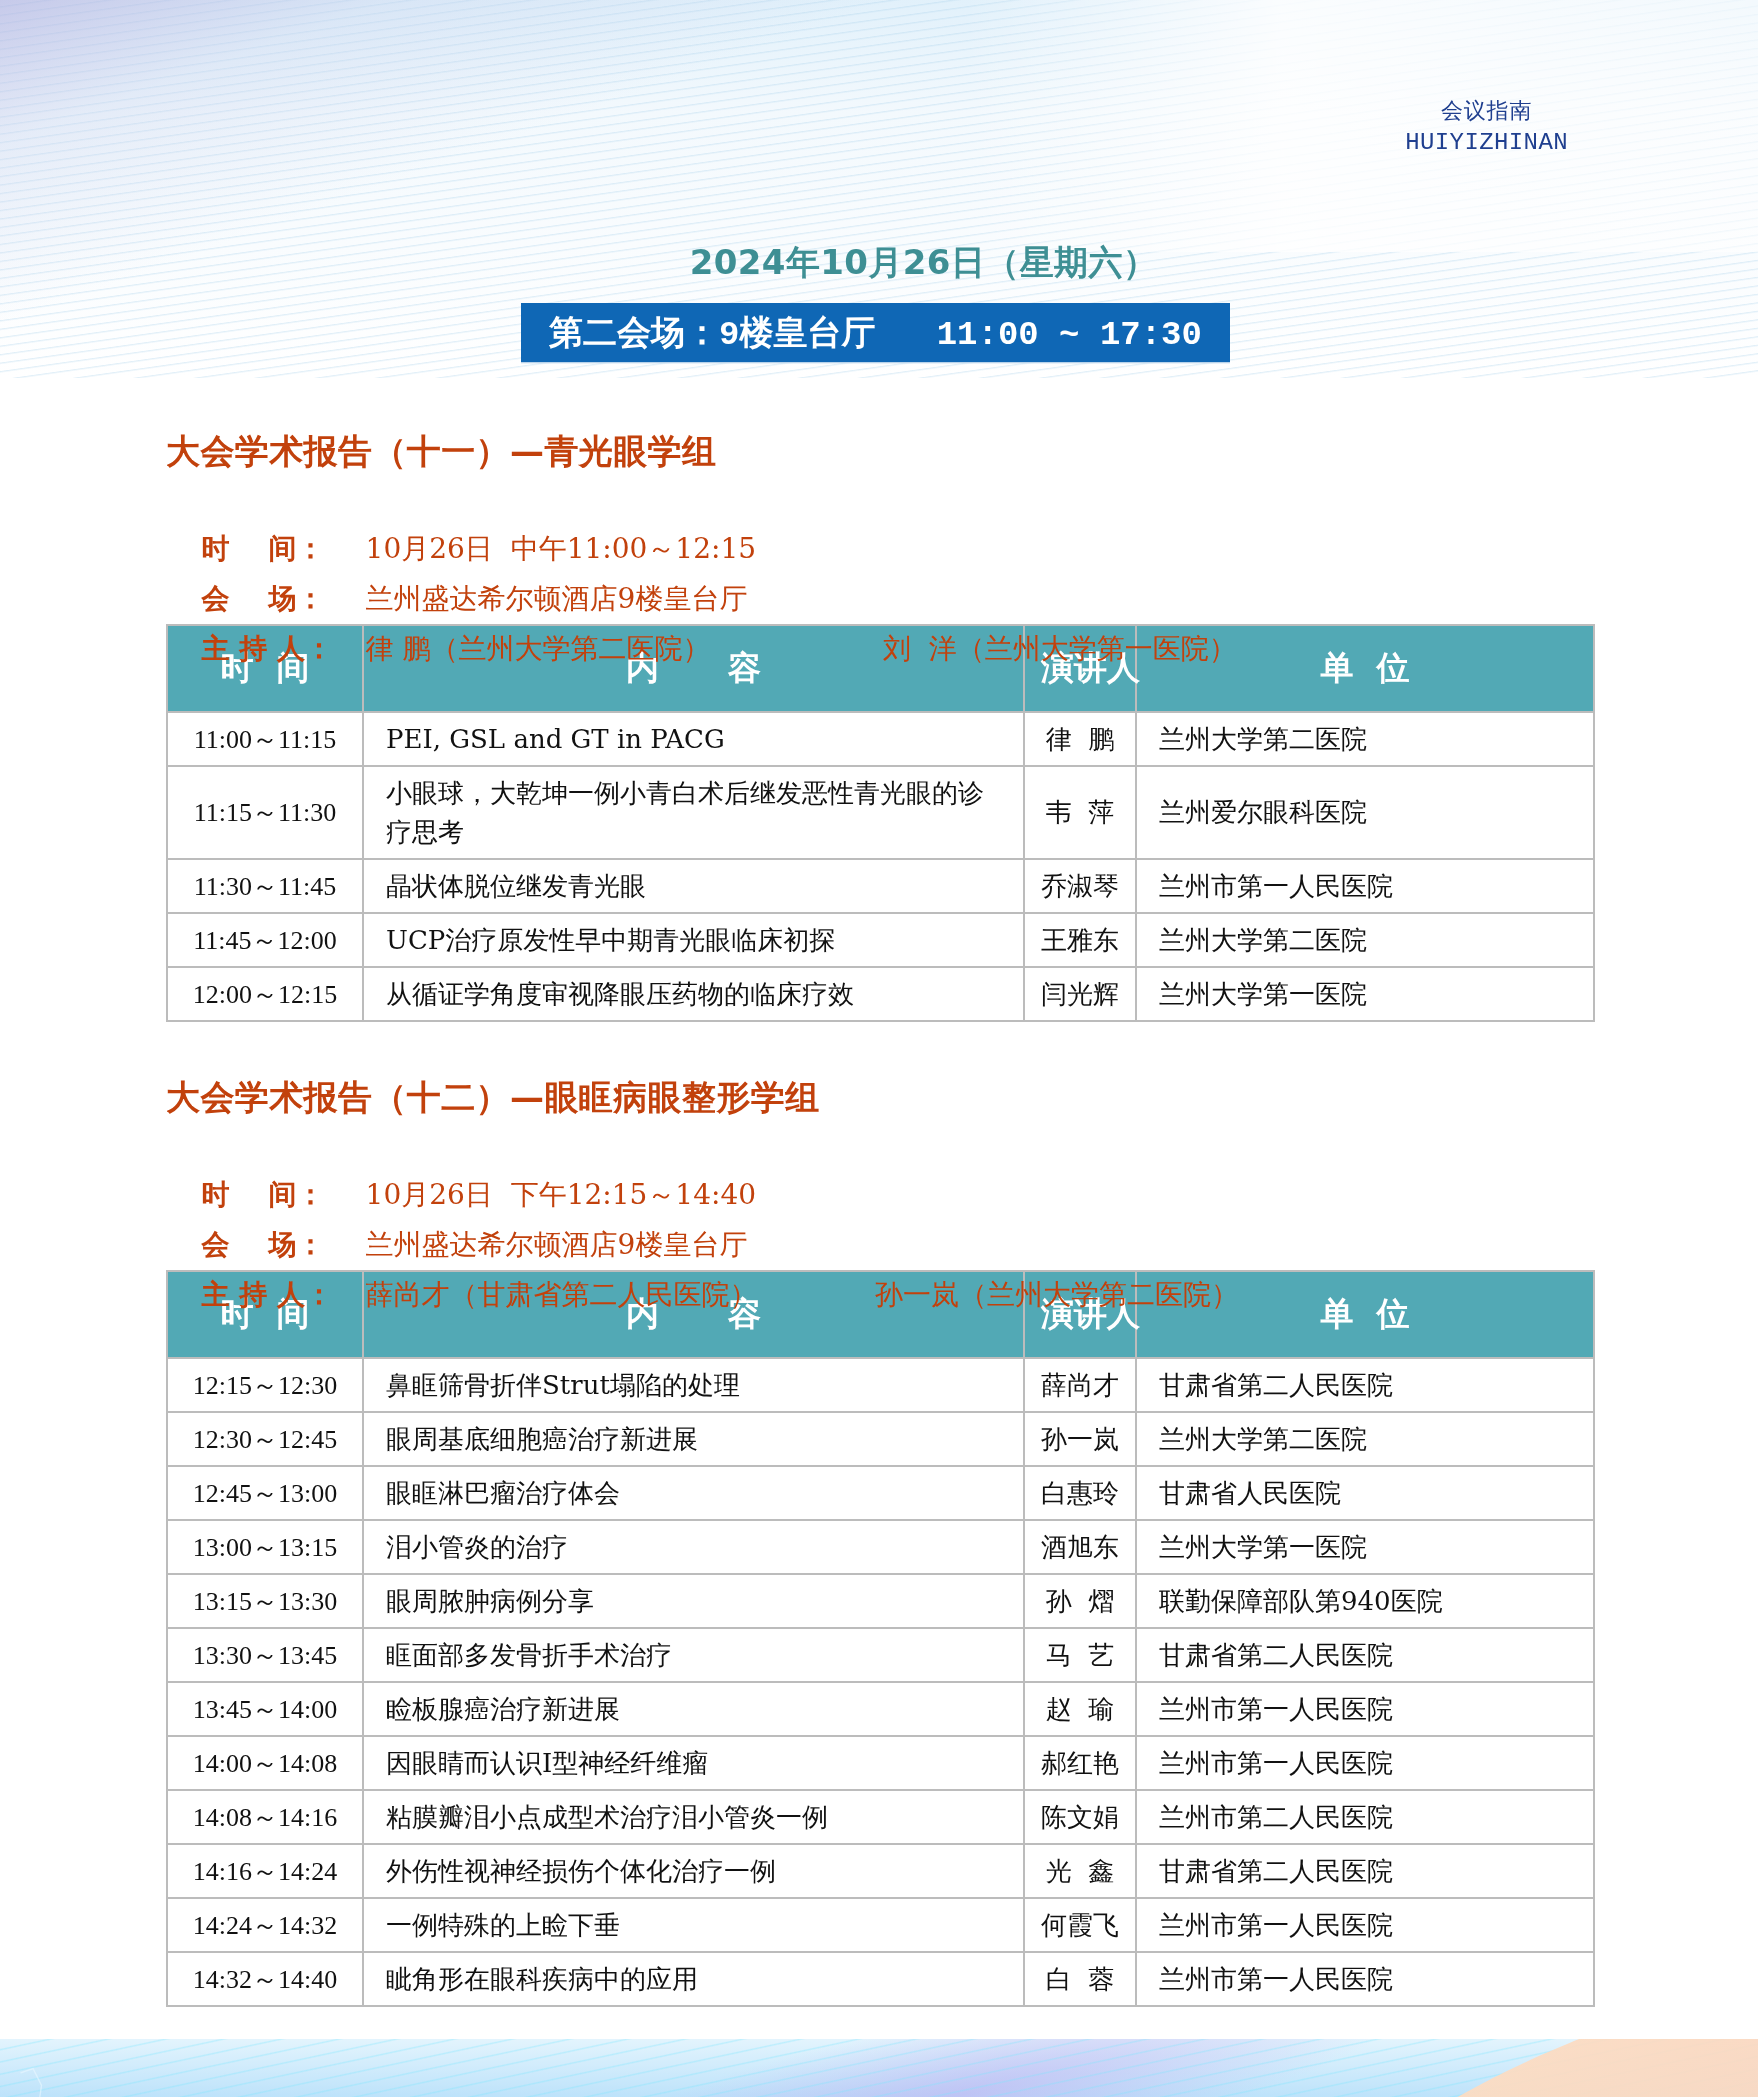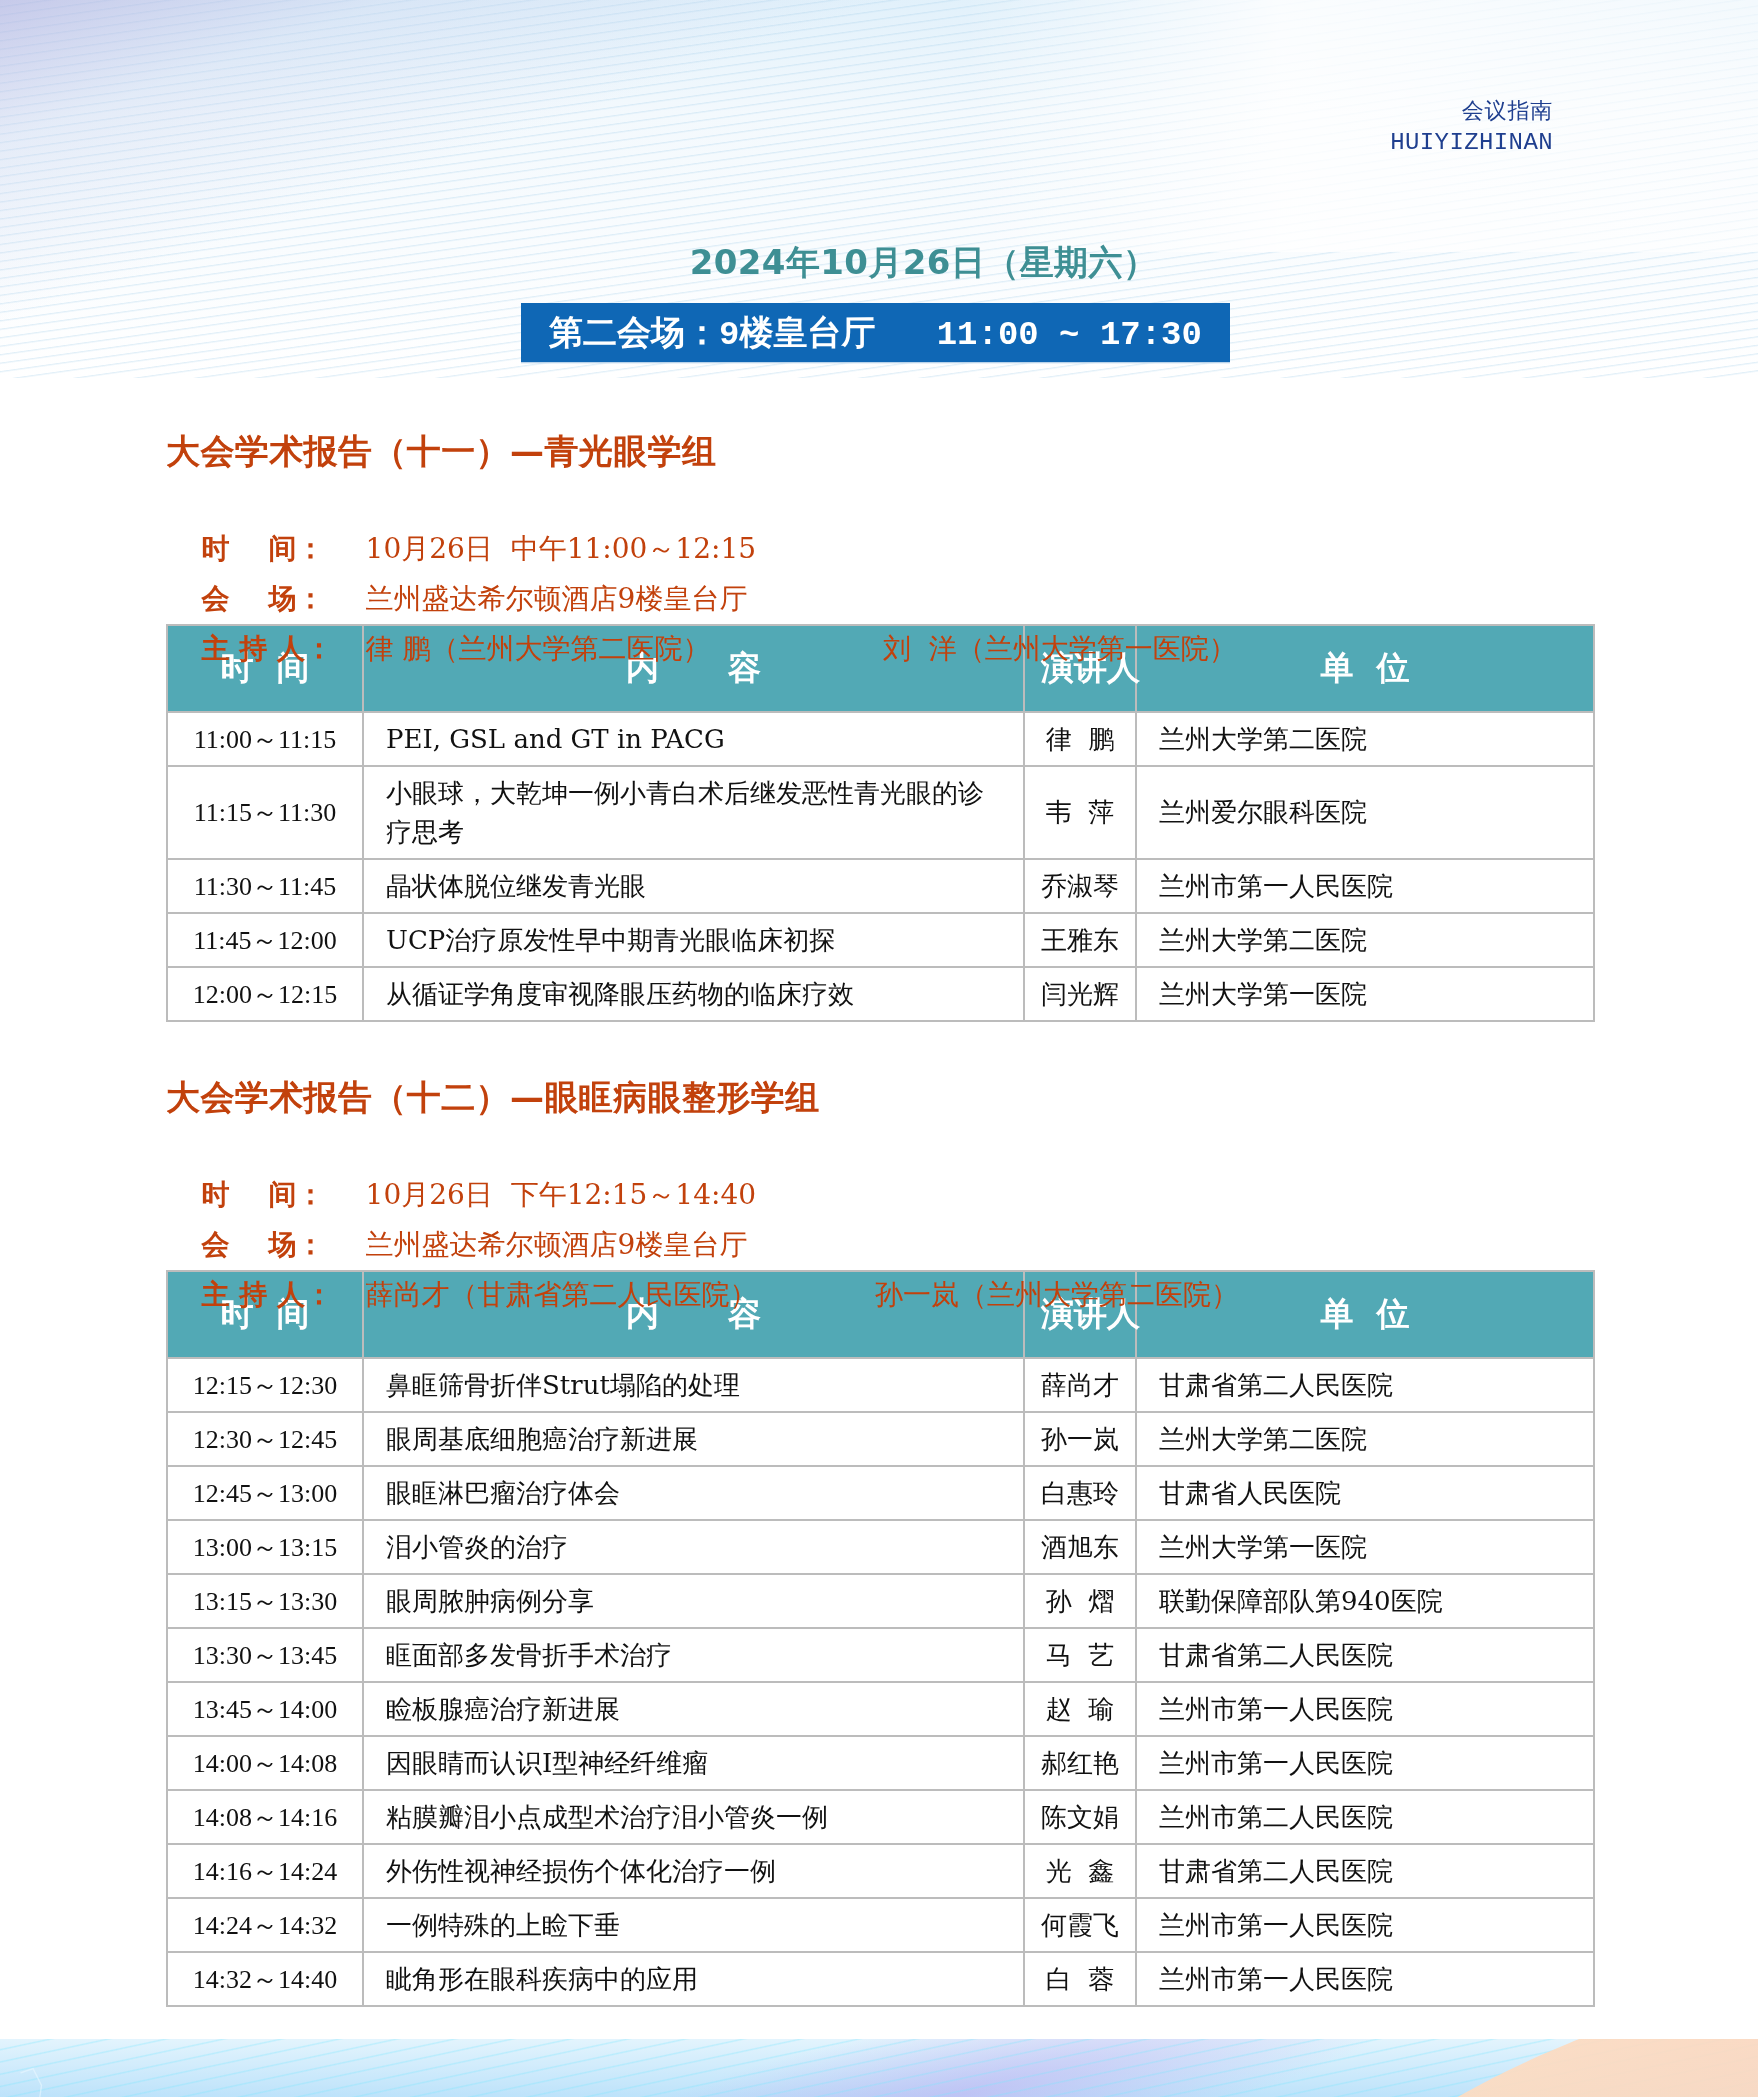--- a/index.html
+++ b/index.html
@@ -21,21 +21,21 @@
   .bg-bottom .wave-peach { position:absolute; left:1175px; top:34px; width:713px; height:235px; border-radius:50%;
     background:linear-gradient(120deg, rgba(253,224,196,0.95), rgba(252,214,190,0.9));
     transform:rotate(-28deg); }
   .bg-bottom .lines { position:absolute; left:0; top:0; width:100%; height:100%;
     background:repeating-linear-gradient(168deg, rgba(255,255,255,0) 0px, rgba(255,255,255,0) 9.2px, rgba(120,230,255,0.35) 10.5px, rgba(255,255,255,0) 12px); }
   .bg-bottom .lavender { position:absolute; left:503px; top:-25px; width:923px; height:159px; border-radius:50%;
     background:radial-gradient(ellipse, rgba(190,170,240,0.55), rgba(190,170,240,0) 70%); transform:rotate(-12deg); }
   .monument { position:absolute; left:8.4px; top:2056px; width:134px; height:176px; opacity:0.7; }
 
   
-  .brand { position:absolute; right:206px; top:96px; text-align:right; color:#1f3f8f; }
+  .brand { position:absolute; right:191px; top:96px; text-align:center; color:#1f3f8f; }
   .brand-cn { font-family:"DejaVu Sans","Liberation Sans",sans-serif; font-size:22px; line-height:29px; letter-spacing:0.8px; }
   .brand-en { font-family:Liberation Mono, monospace; font-size:24px; line-height:32px; margin-top:1.7px; letter-spacing:0.4px; }
 
   .date-title { position:absolute; left:0; width:1759px; top:240px; text-align:center;
     font-family:"DejaVu Sans","Liberation Sans",sans-serif; font-weight:bold; font-size:34px; color:#3e8f94; letter-spacing:0.4px;padding-left:44px; }
   .venue-banner { position:absolute; left:521px; top:303px; width:709px; height:59px; background:#0f67b5;
     color:#ffffff; font-family:Liberation Mono, monospace; font-weight:bold; font-size:34px;
     display:flex; align-items:center; justify-content:center; white-space:pre; box-shadow:0 1.3px 0 #b9d3ea; }
 
   

